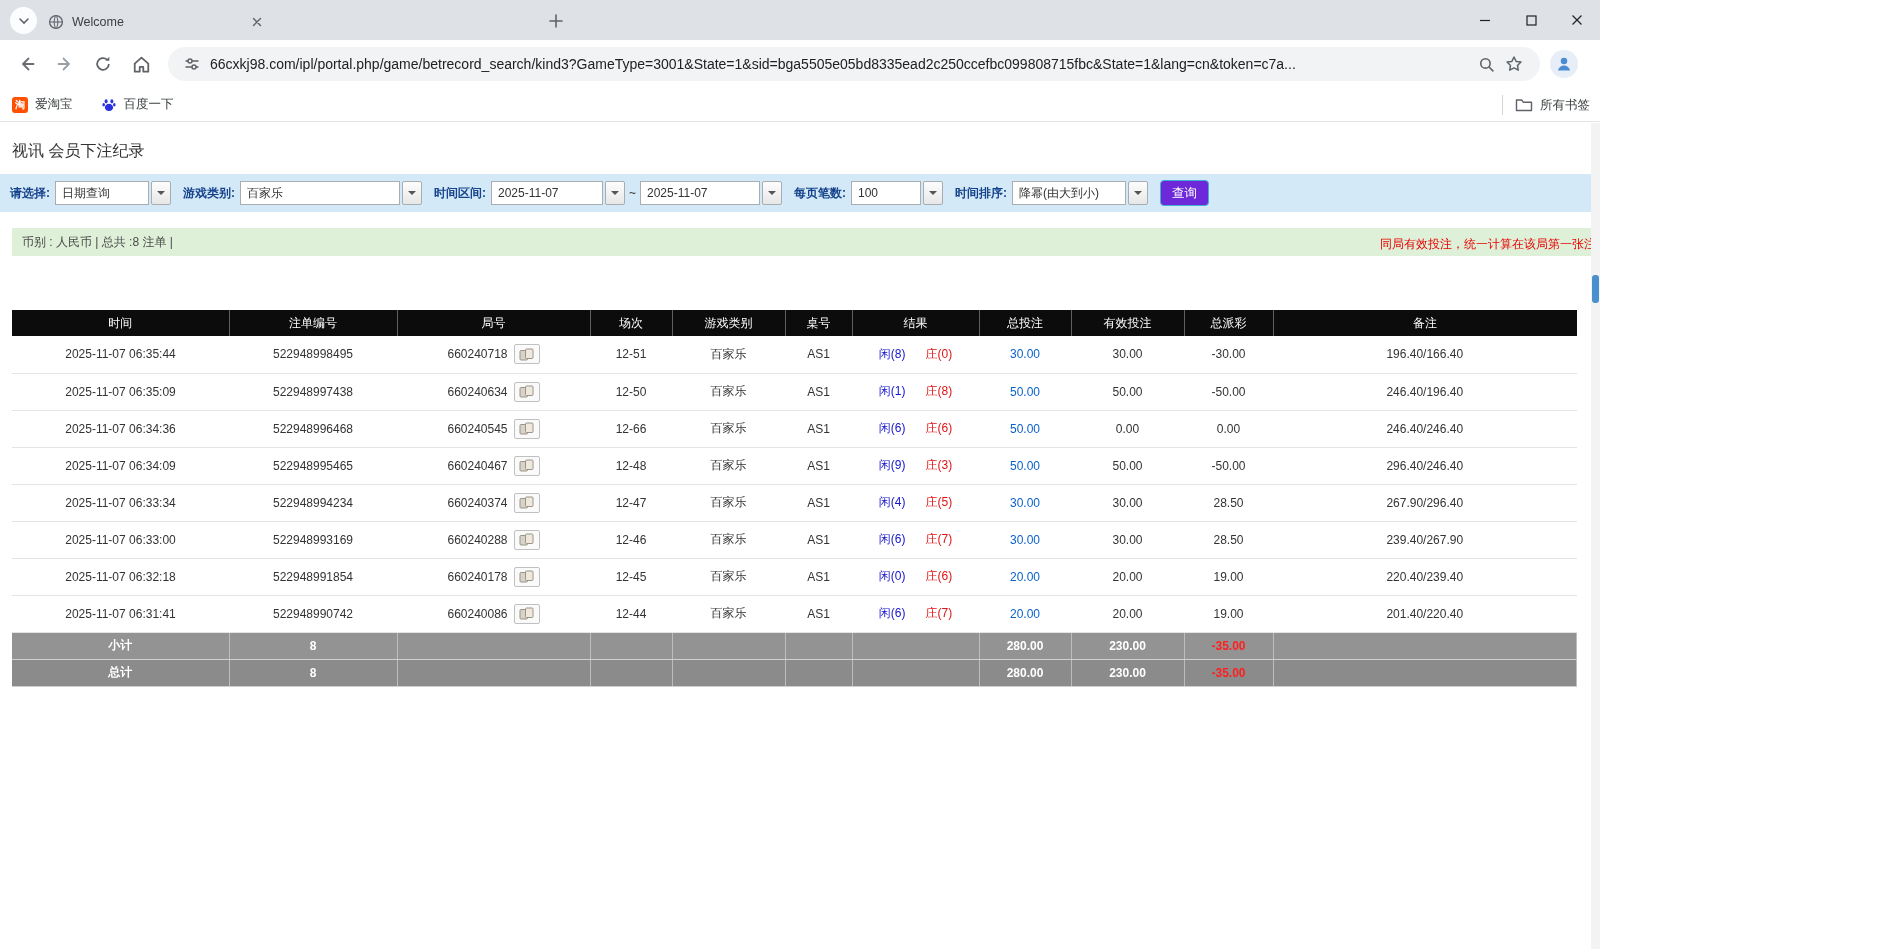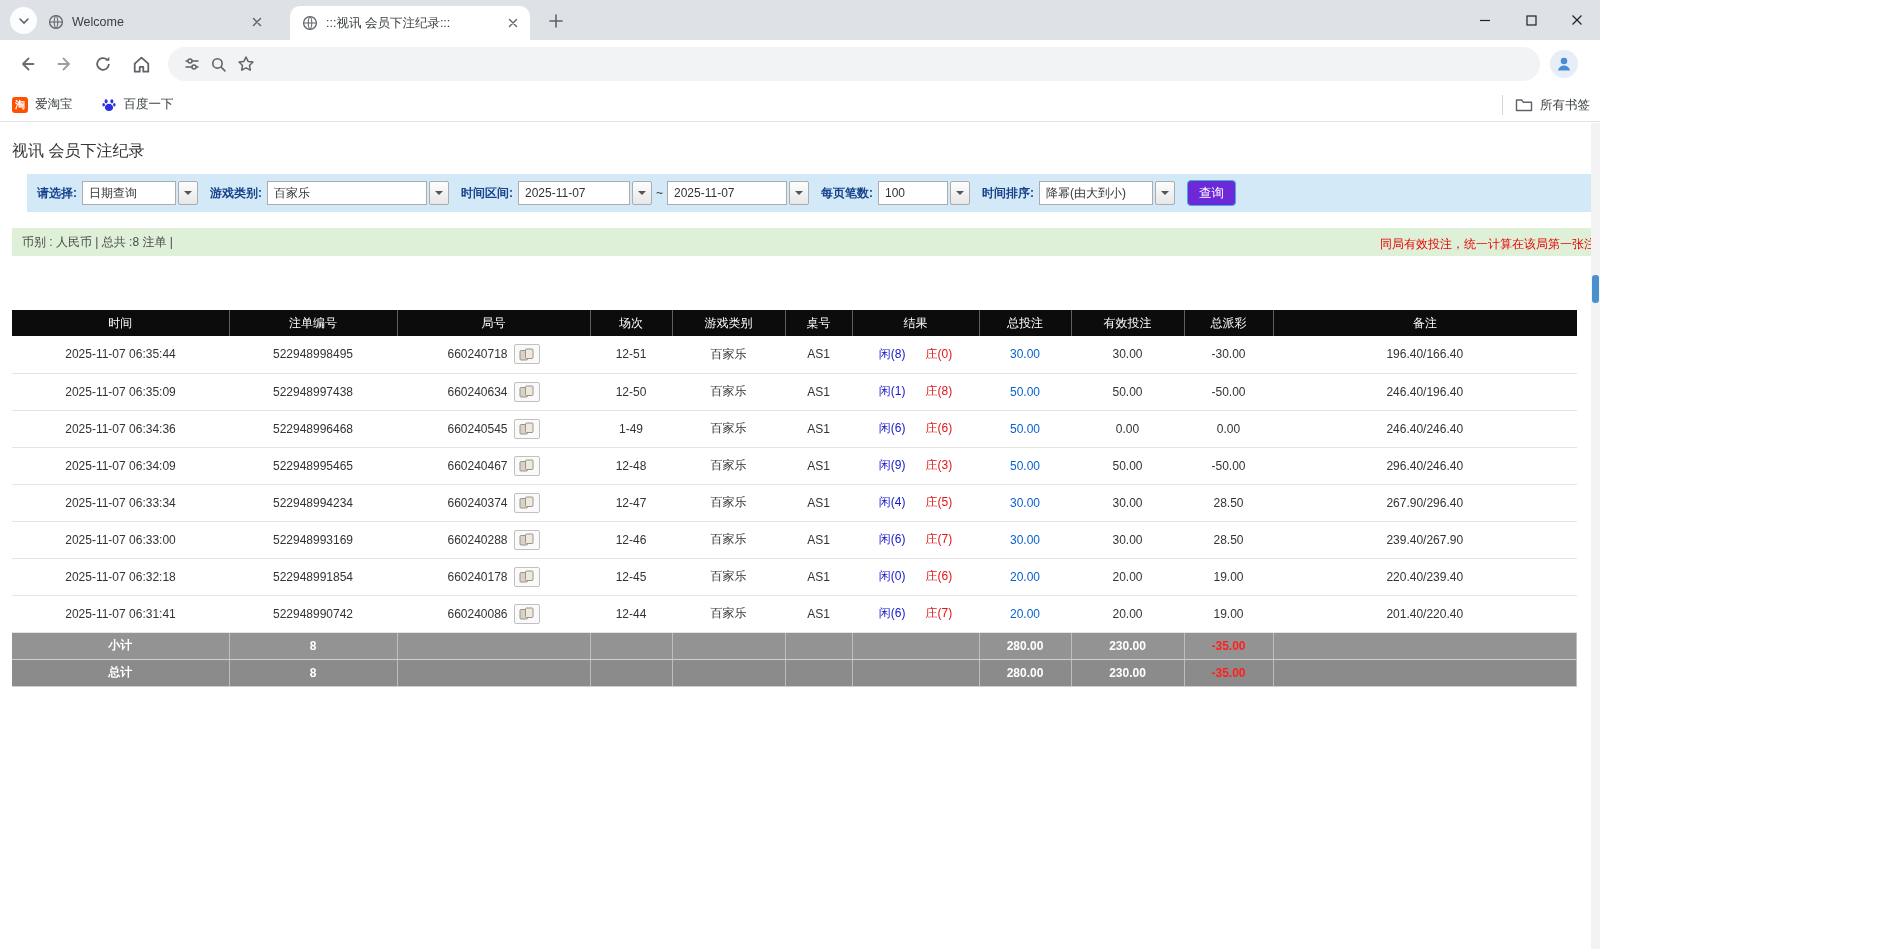--- a/index.html
+++ b/index.html
@@ -44,21 +44,21 @@
   .tb-ico{background:#ff5000;border-radius:3px;color:#fff;font-size:10px;line-height:16px;
     text-align:center;font-weight:bold;}
   .bm-right{position:absolute;left:1502px;top:0;height:34px;display:flex;align-items:center;}
   .bm-divider{width:1px;height:20px;background:#d4d6da;margin-right:12px;}
   .bm-right-label{font-size:12.5px;color:#3c4043;margin-left:7px;white-space:nowrap;}
 
   
   .viewport{position:absolute;top:123px;left:0;right:9px;bottom:0;background:#fff;overflow:hidden;}
   .page-title{margin:18px 0 0 12px;font-size:16px;font-weight:400;color:#333;}
 
-  .filterbar{margin:12px 0 0 27px;height:38px;background:#d3e9f7;display:flex;
+  .filterbar{margin:12px 0 0 0;height:38px;background:#d3e9f7;display:flex;
     align-items:center;padding:0 10px;white-space:nowrap;}
   .flabel{color:#15428b;font-weight:bold;font-size:12px;margin:0 5px 0 12px;}
   .flabel.first{margin-left:0;}
   .combo{display:inline-flex;align-items:center;height:24px;text-align:right;}
   .combo-input{height:24px;background:#fff;border:1px solid #a9acb0;font-size:12px;color:#333;
     display:flex;align-items:center;padding:0 6px;}
   .combo-btn{width:20px;height:24px;border:1px solid #a9acb0;margin-left:2px;border-radius:2px;
     background:linear-gradient(#fdfdfd,#e7e7e7);display:flex;align-items:center;justify-content:center;}
   .combo-btn::after{content:"";border:4px solid transparent;border-top-color:#555;margin-top:4px;}
   .tilde{font-size:12px;color:#333;margin:0 4px;}
@@ -110,32 +110,20 @@
           <path d="M1.6 8h12.8M8 1.6c2.4 2 2.4 10.8 0 12.8M8 1.6c-2.4 2-2.4 10.8 0 12.8" fill="none" stroke="#5f6368" stroke-width="1"></path>
         </svg>
       <span class="tab-title">Welcome</span>
       <span class="tab-close">
         <svg width="10" height="10" viewBox="0 0 10 10">
             <path d="M1.5 1.5l7 7M8.5 1.5l-7 7" stroke="#5f6368" stroke-width="1.4" stroke-linecap="round"></path>
           </svg>
       </span>
     </div>
 
-    <div class="tab active">
-      <svg class="favicon" viewBox="0 0 16 16">
-          <circle cx="8" cy="8" r="6.4" fill="none" stroke="#5f6368" stroke-width="1.3"></circle>
-          <path d="M1.6 8h12.8M8 1.6c2.4 2 2.4 10.8 0 12.8M8 1.6c-2.4 2-2.4 10.8 0 12.8" fill="none" stroke="#5f6368" stroke-width="1"></path>
-        </svg>
-      <span class="tab-title">:::视讯 会员下注纪录:::</span>
-      <span class="tab-close">
-        <svg width="10" height="10" viewBox="0 0 10 10">
-            <path d="M1.5 1.5l7 7M8.5 1.5l-7 7" stroke="#5f6368" stroke-width="1.4" stroke-linecap="round"></path>
-          </svg>
-      </span>
-    </div>
 
     <div class="newtab">
       <svg width="14" height="14" viewBox="0 0 14 14">
           <path d="M7 1v12M1 7h12" stroke="#5f6368" stroke-width="1.6" stroke-linecap="round"></path>
         </svg>
     </div>
 
     <div class="wincontrols">
       <div class="winbtn">
         <svg width="12" height="12" viewBox="0 0 12 12">
@@ -181,20 +169,21 @@
     <div class="urlbar">
       <span class="url-chip">
         <svg width="16" height="16" viewBox="0 0 16 16">
             <g stroke="#5f6368" stroke-width="1.5" fill="none">
               <path d="M1.5 5h13M1.5 11h13"></path>
             </g>
             <circle cx="6" cy="5" r="2" fill="#f1f3f4" stroke="#5f6368" stroke-width="1.5"></circle>
             <circle cx="10" cy="11" r="2" fill="#f1f3f4" stroke="#5f6368" stroke-width="1.5"></circle>
           </svg>
       </span>
+      <span class="url-text">66cxkj98.com/ipl/portal.php/game/betrecord_search/kind3?GameType=3001&amp;State=1&amp;sid=bga5505e05bd8335ead2c250ccefbc099808715fbc&amp;State=1&amp;lang=cn&amp;token=c7a...</span>
       <span class="url-action">
         <svg width="17" height="17" viewBox="0 0 16 16">
             <circle cx="7" cy="7" r="4.4" fill="none" stroke="#5f6368" stroke-width="1.5"></circle>
             <path d="M10.4 10.4L14 14" stroke="#5f6368" stroke-width="1.5" stroke-linecap="round"></path>
           </svg>
       </span>
       <span class="url-action">
         <svg width="18" height="18" viewBox="0 0 16 16">
             <path d="M8 1.8l1.9 3.9 4.3.6-3.1 3 .7 4.2L8 11.5l-3.8 2 .7-4.2-3.1-3 4.3-.6z" fill="none" stroke="#5f6368" stroke-width="1.3" stroke-linejoin="round"></path>
           </svg>
@@ -359,21 +348,21 @@
             <td>522948996468</td>
             <td><span class="round-wrap">
                 <span>660240545</span>
                 <span class="round-btn">
                   <svg width="15" height="13" viewBox="0 0 15 13">
                     <rect x="1" y="2.5" width="7.5" height="9.5" rx="1" fill="#d9d2c6" stroke="#9a948a"></rect>
                     <rect x="6.5" y="1" width="7.5" height="9.5" rx="1" fill="#efe9dd" stroke="#9a948a"></rect>
                   </svg>
                 </span>
               </span></td>
-            <td>1-49</td>
+            <td>12-66</td>
             <td>百家乐</td>
             <td>AS1</td>
             <td><span class="res-player">闲(6)</span><span class="res-banker">庄(6)</span></td>
             <td><span class="bet-link">50.00</span></td>
             <td>0.00</td>
             <td>0.00</td>
             <td>246.40/246.40</td>
           </tr>
           <tr>
             <td>2025-11-07 06:34:09</td>

